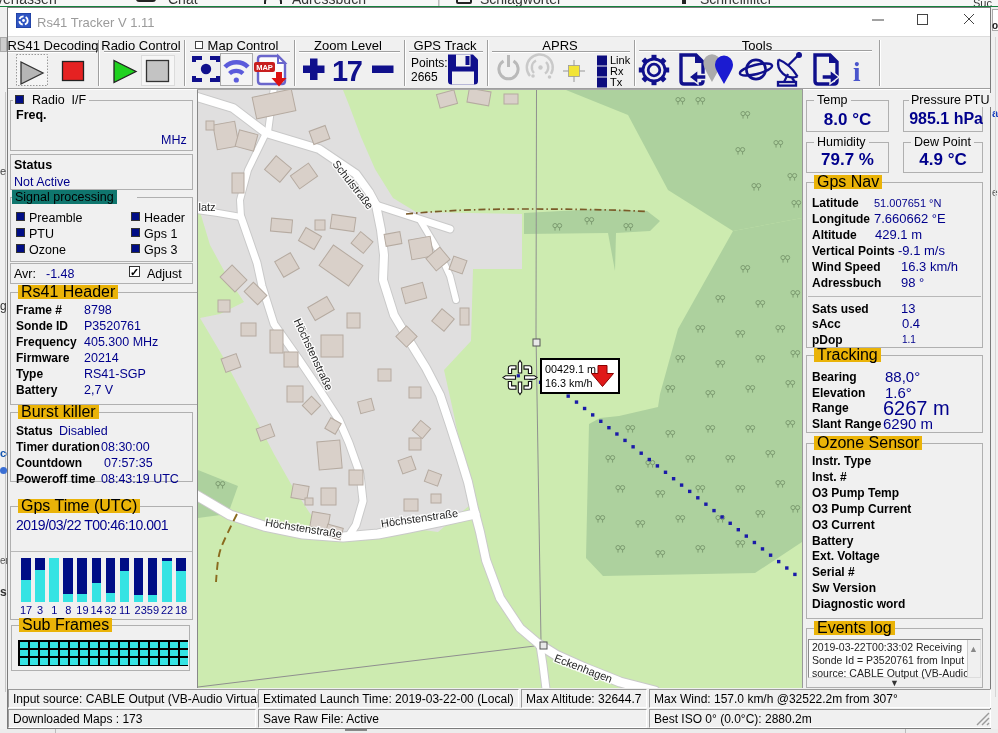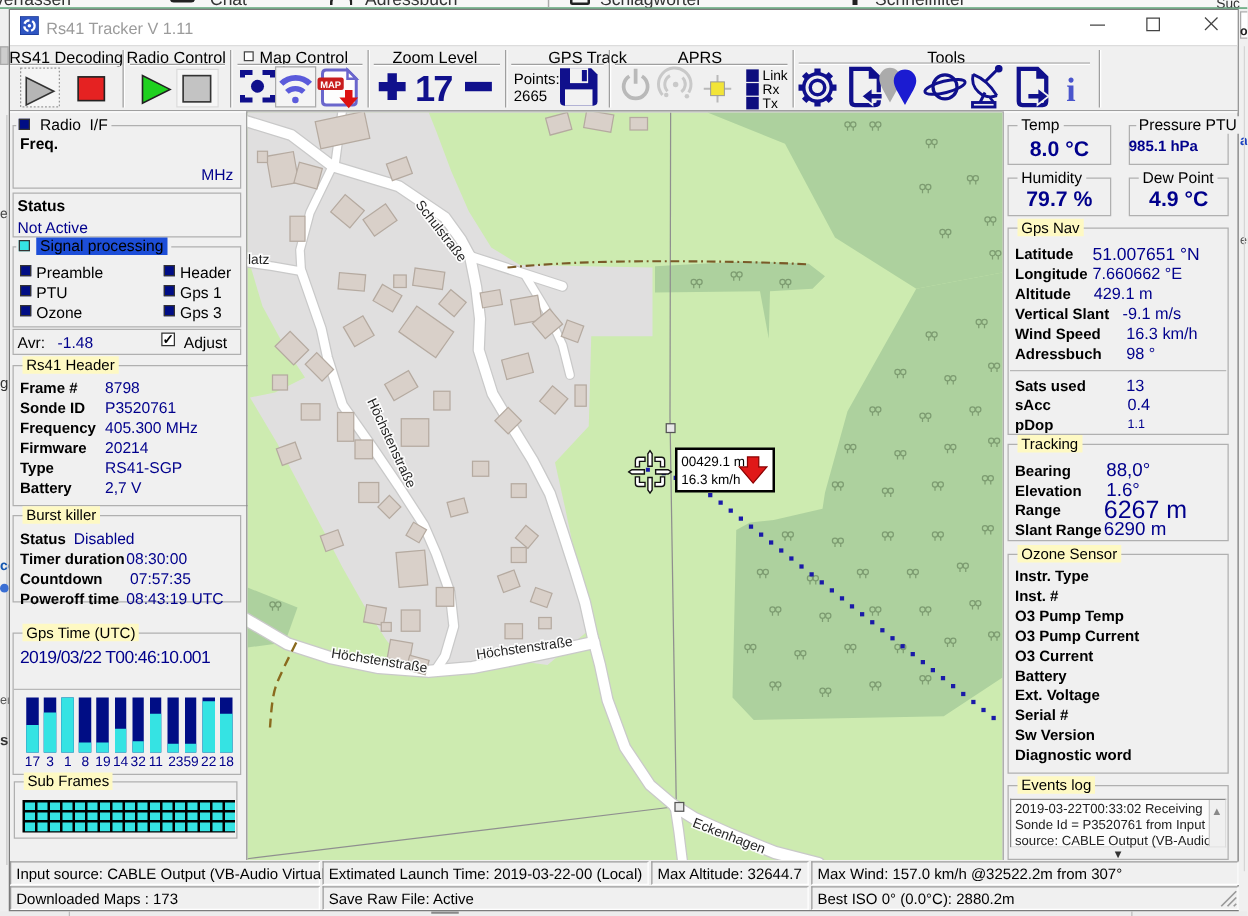--- a/index.html
+++ b/index.html
@@ -3,21 +3,21 @@
 <style>
 *{margin:0;padding:0;box-sizing:border-box}
 html,body{width:998px;height:733px;overflow:hidden;background:#f0f0f0;
  font-family:"Liberation Sans",sans-serif;position:relative}
 .a{position:absolute}
 .t{position:absolute;font-size:12.5px;color:#000;white-space:nowrap;line-height:14px}
 .bl{position:absolute;font-size:12px;font-weight:bold;color:#000;white-space:nowrap;line-height:14px}
 .nv{color:#00008c}
 .b{font-weight:bold}
 .gb{position:absolute;border:1px solid #b0b0b0;background:#f0f0f0}
-.gl{position:absolute;top:-8px;left:7px;background:#fef9c3;padding:0 3px;font-size:12px;line-height:14px;color:#000;white-space:nowrap}
+.gl{position:absolute;top:-8px;left:7px;background:#eab308;padding:0 3px;font-size:16px;line-height:14px;color:#000;white-space:nowrap}
 .sq{position:absolute;width:9px;height:9px;background:#000d85;border:1px solid #333}
 .cell{position:absolute;background:#f0f0f0;border:1px solid;border-color:#9a9a9a #fff #fff #9a9a9a}
 .cell span{position:absolute;left:4px;top:2px;font-size:12px;color:#000;white-space:nowrap}
 .sep{position:absolute;width:2px;border-left:1px solid #9f9f9f;border-right:1px solid #fff}
 .ul{position:absolute;height:2px;border-top:1px solid #9f9f9f;border-bottom:1px solid #fff}
 .tl{position:absolute;font-size:13px;color:#000;white-space:nowrap}
 </style></head><body>
 
 <div class="a" style="left:0;top:0;width:998px;height:7px;background:#f7f7f7;overflow:hidden;border-bottom:1px solid #15803d">
 <div class="a" style="left:-4px;top:-9px;font-size:14px;color:#333;white-space:nowrap">verfassen</div>
@@ -74,21 +74,21 @@
 <div class="a" style="left:8px;top:88px;width:982px;height:2px;border-top:1px solid #9f9f9f;border-bottom:1px solid #fff"></div>
 <div class="tl" style="left:53px;top:38px;transform:translateX(-50%)">RS41 Decoding</div>
 <div class="ul" style="left:8px;top:51px;width:88px"></div>
 <div class="tl" style="left:141px;top:38px;transform:translateX(-50%)">Radio Control</div>
 <div class="ul" style="left:104px;top:51px;width:76px"></div>
 <div class="tl" style="left:243px;top:38px;transform:translateX(-50%)">Map Control</div>
 <div class="ul" style="left:190px;top:51px;width:100px"></div>
 <div class="a" style="left:195px;top:41px;width:8px;height:8px;background:#fff;border:1px solid #444"></div>
 <div class="tl" style="left:348px;top:38px;transform:translateX(-50%)">Zoom Level</div>
 <div class="ul" style="left:299px;top:51px;width:101px"></div>
-<div class="tl" style="left:470px;top:38px;transform:translateX(-50%)">GPS Track</div>
+<div class="tl" style="left:445px;top:38px;transform:translateX(-50%)">GPS Track</div>
 <div class="ul" style="left:409px;top:51px;width:74px"></div>
 <div class="tl" style="left:560px;top:38px;transform:translateX(-50%)">APRS</div>
 <div class="ul" style="left:492px;top:51px;width:138px"></div>
 <div class="tl" style="left:757px;top:38px;transform:translateX(-50%)">Tools</div>
 <div class="ul" style="left:639px;top:50px;width:233px"></div>
 <div class="sep" style="left:98px;top:40px;height:46px"></div>
 <div class="sep" style="left:184px;top:40px;height:46px"></div>
 <div class="sep" style="left:294px;top:40px;height:46px"></div>
 <div class="sep" style="left:404px;top:40px;height:46px"></div>
 <div class="sep" style="left:487px;top:40px;height:46px"></div>
@@ -221,21 +221,21 @@
 <div class="t b" style="left:16px;top:108px">Freq.</div>
 <div class="t nv" style="left:161px;top:133px">MHz</div>
 <div class="gb" style="left:10px;top:154px;width:183px;height:36px">
 </div>
 <div class="t b" style="left:14px;top:158px">Status</div>
 <div class="t nv" style="left:14px;top:175px">Not Active</div>
 <div class="gb" style="left:10px;top:197px;width:183px;height:65px">
 </div>
 <div class="a" style="left:13px;top:191px;width:124px;height:12px;background:#f0f0f0"></div>
 <div class="a" style="left:15px;top:192px;width:9px;height:9px;background:#35e3e3;border:1px solid #333"></div>
-<div class="t" style="left:29px;top:190px;background:#1d4ed8;padding:0 3px">Signal processing</div>
+<div class="t" style="left:12px;top:190px;background:#0f766e;padding:0 3px">Signal processing</div>
 <div class="sq" style="left:16px;top:212px"></div>
 <div class="t" style="left:29px;top:211px">Preamble</div>
 <div class="sq" style="left:131px;top:212px"></div>
 <div class="t" style="left:144px;top:211px">Header</div>
 <div class="sq" style="left:16px;top:228px"></div>
 <div class="t" style="left:29px;top:227px">PTU</div>
 <div class="sq" style="left:131px;top:228px"></div>
 <div class="t" style="left:144px;top:227px">Gps 1</div>
 <div class="sq" style="left:16px;top:244px"></div>
 <div class="t" style="left:29px;top:243px">Ozone</div>
@@ -582,39 +582,39 @@
 <text x="347" y="297" font-size="10.8" fill="#000" font-family="Liberation Sans,sans-serif">16.3 km/h</text>
 <path d="M 400,275.5 L 409,275.5 L 409,283.5 L 415.5,283.5 L 404.5,296.5 L 393.5,283.5 L 400,283.5 Z" fill="#e01818" stroke="#8a0000" stroke-width="1"></path>
 </svg>
 <div class="gb" style="left:806px;top:100px;width:83px;height:32px">
 </div>
 <div class="t" style="left:814px;top:93px;background:#f0f0f0;padding:0 3px">Temp</div>
 <div class="a nv b" style="left:806px;top:110px;width:83px;text-align:center;font-size:17px">8.0 °C</div>
 <div class="gb" style="left:903px;top:100px;width:80px;height:32px">
 </div>
 <div class="t" style="left:909px;top:93px;background:#f0f0f0;padding:0 2px;font-size:12.5px">Pressure PTU</div>
-<div class="a nv b" style="left:903px;top:110px;width:80px;text-align:left;font-size:12px">985.1 hPa</div>
+<div class="a nv b" style="left:903px;top:110px;width:80px;text-align:right;font-size:16px">985.1 hPa</div>
 <div class="gb" style="left:806px;top:142px;width:83px;height:31px">
 </div>
 <div class="t" style="left:814px;top:135px;background:#f0f0f0;padding:0 3px">Humidity</div>
 <div class="a nv b" style="left:806px;top:150px;width:83px;text-align:center;font-size:17px">79.7 %</div>
 <div class="gb" style="left:903px;top:142px;width:80px;height:31px">
 </div>
 <div class="t" style="left:911px;top:135px;background:#f0f0f0;padding:0 3px">Dew Point</div>
 <div class="a nv b" style="left:903px;top:150px;width:80px;text-align:center;font-size:17px">4.9 °C</div>
 <div class="gb" style="left:806px;top:182px;width:177px;height:166px">
 <span class="gl" style="left:7px">Gps Nav</span>
 </div>
 <div class="bl" style="left:812px;top:196px">Latitude</div>
-<div class="t nv" style="left:874px;top:196px;font-size:14px">51.007651 °N</div>
+<div class="t nv" style="left:874px;top:196px;font-size:11px">51.007651 °N</div>
 <div class="bl" style="left:812px;top:212px">Longitude</div>
 <div class="t nv" style="left:874px;top:212px;font-size:13px">7.660662 °E</div>
 <div class="bl" style="left:812px;top:228px">Altitude</div>
 <div class="t nv" style="left:875px;top:228px;font-size:13px">429.1 m</div>
-<div class="bl" style="left:812px;top:244px">Vertical Slant</div>
+<div class="bl" style="left:812px;top:244px">Vertical Points</div>
 <div class="t nv" style="left:898px;top:244px;font-size:13px">-9.1 m/s</div>
 <div class="bl" style="left:812px;top:260px">Wind Speed</div>
 <div class="t nv" style="left:901px;top:260px;font-size:13px">16.3 km/h</div>
 <div class="bl" style="left:812px;top:276px">Adressbuch</div>
 <div class="t nv" style="left:901px;top:276px;font-size:13px">98 °</div>
 <div class="a" style="left:808px;top:296px;width:173px;height:1px;background:#b8b8b8"></div>
 <div class="bl" style="left:812px;top:302px">Sats used</div>
 <div class="t nv" style="left:901px;top:302px;font-size:13px">13</div>
 <div class="bl" style="left:812px;top:317px">sAcc</div>
 <div class="t nv" style="left:902px;top:317px;font-size:13px">0.4</div>

